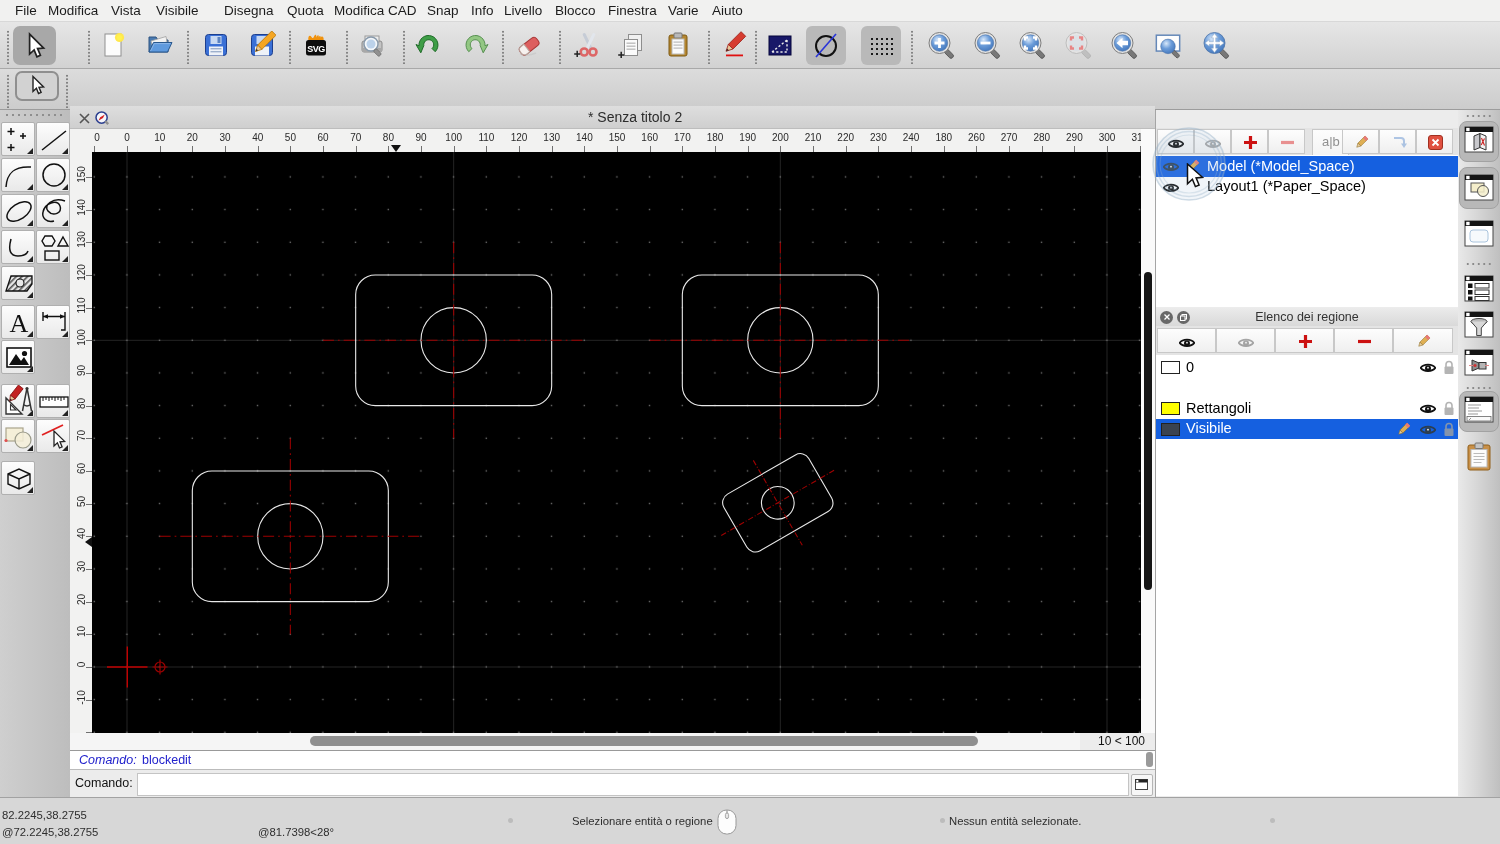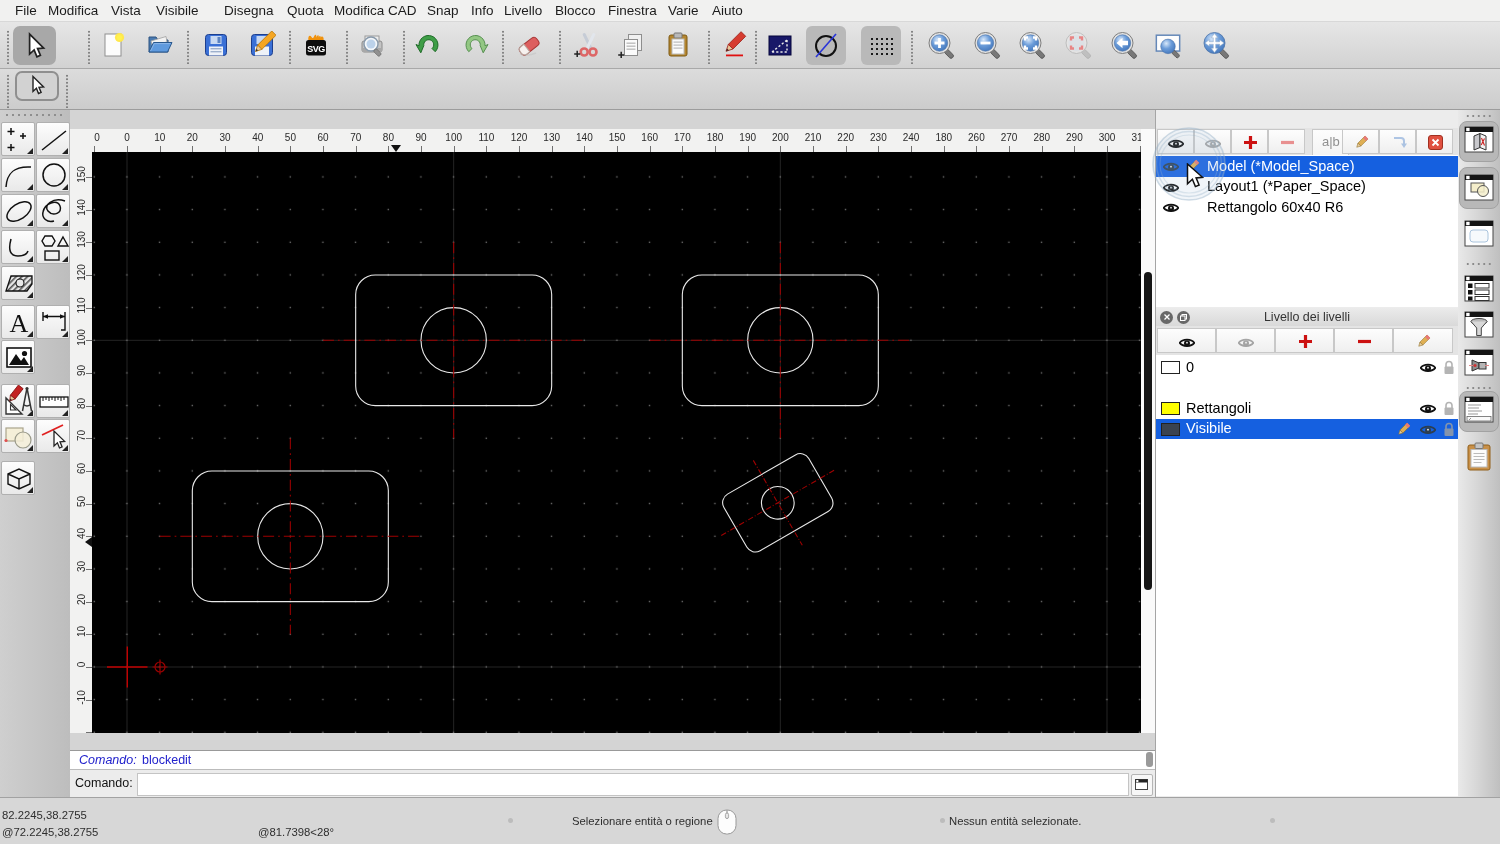--- a/index.html
+++ b/index.html
@@ -259,20 +259,31 @@
         <path d="M12.5,2.5 L15.8,6.8 L13.7,6.8 L13.7,10.8 L17.7,10.8 L17.7,8.7 L22,12 L17.7,15.3 L17.7,13.2 L13.7,13.2 L13.7,17.2 L15.8,17.2 L12.5,21.5 L9.2,17.2 L11.3,17.2 L11.3,13.2 L7.3,13.2 L7.3,15.3 L3,12 L7.3,8.7 L7.3,10.8 L11.3,10.8 L11.3,6.8 L9.2,6.8 Z" fill="#fff" stroke="#8fa6c2" stroke-width="0.5"></path>
       </svg>
   </div>
   <div id="snapbar">
     <div class="handle" style="left:7px;top:5px"></div>
     <div style="position:absolute;left:15px;top:2px;width:44px;height:30px;background:#d2d2d2;border:2px solid #8f8f8f;border-radius:7px;box-sizing:border-box;"></div>
     <svg style="position:absolute;left:26px;top:6px" width="22" height="22" viewBox="0 0 22 22">
         <path d="M7,1.5 L7,16.5 L10.4,13.3 L12.5,18.5 L15.1,17.4 L13,12.3 L17.6,11.9 Z" fill="#fff" stroke="#222" stroke-width="1.4"></path>
       </svg>
     <div class="handle" style="left:66px;top:5px"></div>
+  </div>
+  <div id="tabbar">
+    <svg style="position:absolute;left:9px;top:7px" width="11" height="11" viewBox="0 0 11 11">
+        <path d="M1,1 L10,10 M10,1 L1,10" stroke="#555" stroke-width="1.6"></path>
+      </svg>
+    <svg style="position:absolute;left:25px;top:5px" width="15" height="15" viewBox="0 0 15 15">
+        <circle cx="6.6" cy="6.6" r="5.6" fill="#f6f6fa" stroke="#2b3f8f" stroke-width="1.5"></circle>
+        <path d="M9.8,3.4 L5.2,6.2 L3.4,9.8 L8,7 Z" fill="#d42020"></path>
+        <path d="M10.2,10.2 L13.2,13.2" stroke="#909090" stroke-width="2.4"></path>
+      </svg>
+    <div style="position:absolute;left:518px;top:3px;font-size:14px;color:#2c2c2c;">* Senza titolo 2</div>
   </div>
   <div id="leftcol">
     <div style="position:absolute;left:4px;top:4px;width:62px;height:2px;background-image:radial-gradient(circle,#8e8e8e 35%,transparent 36%);background-size:6px 2px;"></div>
     <div class="tbtn" style="left:1px;top:12px">
         <svg width="34" height="34" viewBox="0 0 34 34">
           <path d="M9,5 L9,12 M5.5,8.5 L12.5,8.5 M21,10 L21,16 M18,13 L24,13 M9,21 L9,28 M5.5,24.5 L12.5,24.5" stroke="#111" stroke-width="1.5"></path>
         </svg>
         <div class="tri"></div>
       </div>
     <div class="tbtn" style="left:36px;top:12px">
@@ -537,20 +548,24 @@
       <path d="M107,667 H147.5 M127.3,646.5 V687.5" stroke="#c00000" stroke-width="1.4" fill="none"></path>
       <g stroke="#9c0000" stroke-width="1.2" fill="none">
         <circle cx="160" cy="667" r="5"></circle>
         <path d="M152.5,667 H167.5 M160,659.5 V674.5"></path>
       </g>
     </svg>
   </div>
   <div id="vscroll">
       <div id="vthumb"></div>
     </div>
+  <div id="hscrollrow">
+      <div id="hthumb"></div>
+      <div id="zoomlab">10 &lt; 100</div>
+    </div>
   <div id="history">
       <span style="position:absolute;left:9px;top:2px;color:#2222cc;font-style:italic;">Comando:</span>
       <span style="position:absolute;left:72px;top:2px;color:#2222cc;">blockedit</span>
       <div style="position:absolute;right:2px;top:1px;width:7px;height:15px;background:#9a9a9a;border-radius:3px;"></div>
     </div>
   <div id="cmdrow">
       <span style="position:absolute;left:5px;top:6px;font-size:12.5px;color:#111;">Comando:</span>
       <div id="cmdfield"></div>
       <div id="cmdbtn">
         <svg style="position:absolute;left:3px;top:4px" width="13" height="11" viewBox="0 0 13 11">
@@ -644,40 +659,32 @@
      <div style="position:absolute;left:51px;top:1.5px;">Model (*Model_Space)</div>
    </div>
    <div class="prow" style="top:21.5px;">
      <div style="position:absolute;left:7px;top:4px;"><svg class="peye" width="16" height="12" viewBox="0 0 16 12">
               <path d="M0.7,5.8 C3.5,1.5 12.5,1.5 15.3,5.8 C12.5,10 3.5,10 0.7,5.8 Z" fill="none" stroke="#111" stroke-width="1.9"></path>
               <circle cx="8" cy="6.3" r="3" fill="#111"></circle>
               <circle cx="8" cy="5.7" r="0.9" fill="#eee"></circle>
             </svg></div>
      <div style="position:absolute;left:51px;top:1.5px;">Layout1 (*Paper_Space)</div>
    </div>
-   <div class="prow" style="top:42px;">
-     <div style="position:absolute;left:7px;top:4px;"><svg class="peye" width="16" height="12" viewBox="0 0 16 12">
-              <path d="M0.7,5.8 C3.5,1.5 12.5,1.5 15.3,5.8 C12.5,10 3.5,10 0.7,5.8 Z" fill="none" stroke="#111" stroke-width="1.9"></path>
-              <circle cx="8" cy="6.3" r="3" fill="#111"></circle>
-              <circle cx="8" cy="5.7" r="0.9" fill="#eee"></circle>
-            </svg></div>
-     <div style="position:absolute;left:51px;top:1.5px;">Rettangolo 60x40 R6</div>
-   </div>
  </div>
  <div class="ptitle" style="top:198px">
    <div style="position:absolute;left:4px;top:2.5px;width:13px;height:13px;border-radius:7px;background:#686868;"></div>
    <svg style="position:absolute;left:7.5px;top:6px" width="6" height="6" viewBox="0 0 6 6">
           <path d="M0.5,0.5 L5.5,5.5 M5.5,0.5 L0.5,5.5" stroke="#fff" stroke-width="1.3"></path>
         </svg>
    <div style="position:absolute;left:21px;top:2.5px;width:13px;height:13px;border-radius:7px;background:#686868;"></div>
    <svg style="position:absolute;left:24px;top:5.5px" width="7" height="7" viewBox="0 0 7 7">
           <rect x="2" y="0.5" width="4.5" height="4.5" fill="none" stroke="#fff"></rect>
           <rect x="0.5" y="2" width="4.5" height="4.5" fill="#686868" stroke="#fff"></rect>
         </svg>
-   <div class="txt">Livello dei livelli</div>
+   <div class="txt">Elenco dei regione</div>
  </div>
  <div style="position:absolute;left:0;top:216px;width:302px;height:29px;background:#e4e4e4;">
    <div class="pbtn" style="left:1px;top:2px;width:59px;height:25px;">
           <div style="position:absolute;left:21px;top:6px;"><svg class="peye" width="16" height="12" viewBox="0 0 16 12">
               <path d="M0.7,5.8 C3.5,1.5 12.5,1.5 15.3,5.8 C12.5,10 3.5,10 0.7,5.8 Z" fill="none" stroke="#111" stroke-width="1.9"></path>
               <circle cx="8" cy="6.3" r="3" fill="#111"></circle>
               <circle cx="8" cy="5.7" r="0.9" fill="#eee"></circle>
             </svg></div>
         </div>
    <div class="pbtn" style="left:60px;top:2px;width:59px;height:25px;">

